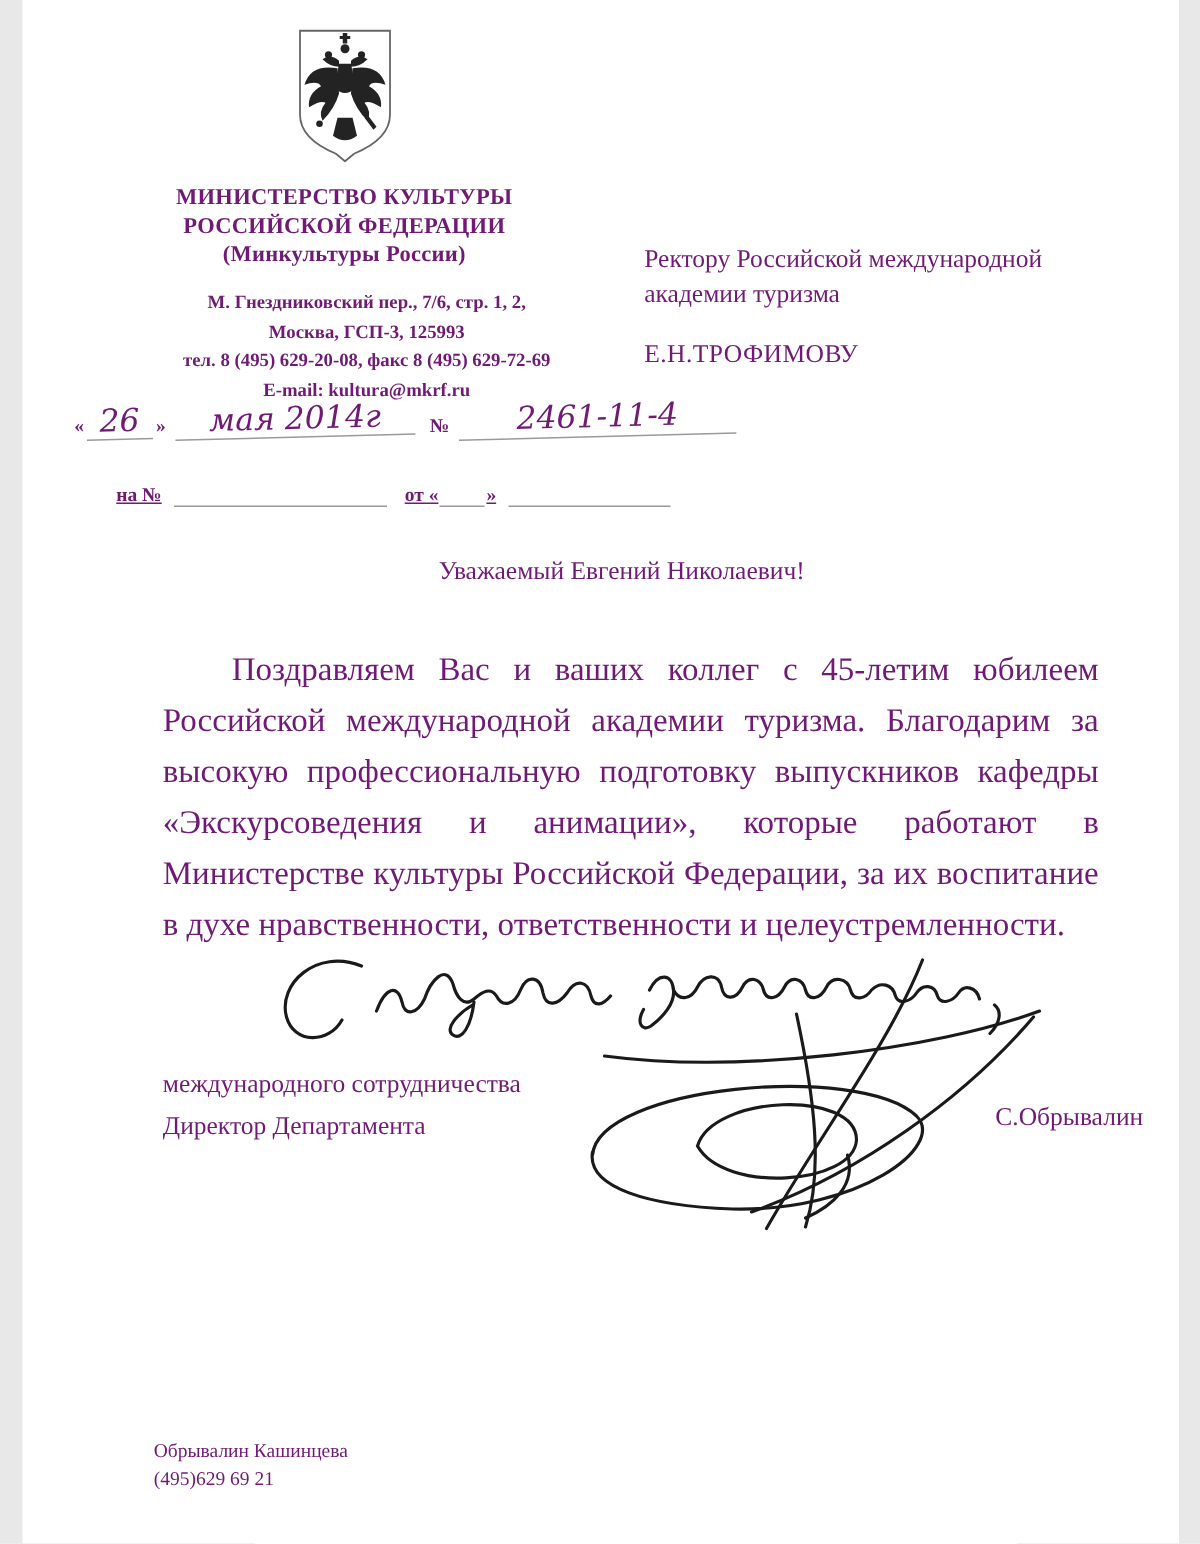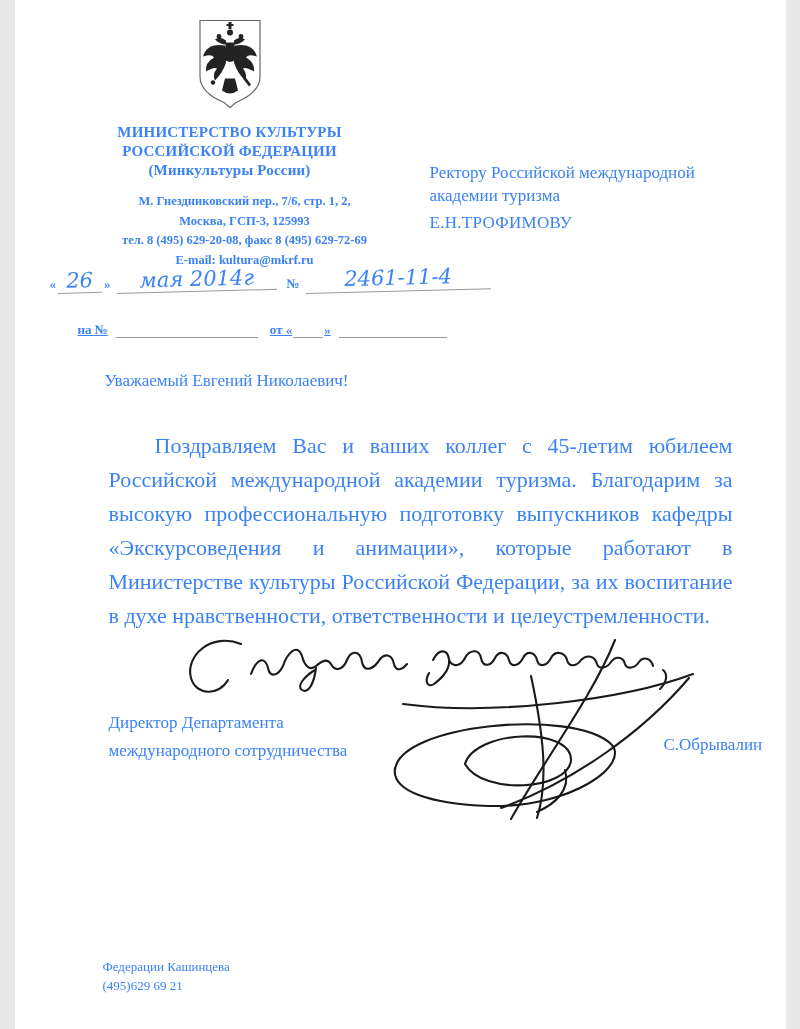--- a/index.html
+++ b/index.html
@@ -2,21 +2,21 @@
 <html lang="ru"><head>
 <meta charset="utf-8">
 <style>
   html,body{margin:0;padding:0;background:#e8e8e8;}
   .page{
     position:relative;
     width:771px;height:1029px;
     margin:0 auto;
     background:#ffffff;
     font-family:"Liberation Serif","DejaVu Serif",serif;
-    color:#3b82f6;
+    color:#701a75;
     overflow:hidden;
   }
   
   .crest{position:absolute;left:180px;top:16px;width:70px;height:96px;}
   .ministry{
     position:absolute;left:55px;top:123px;width:320px;
     text-align:center;font-weight:bold;font-size:15px;line-height:19px;
     letter-spacing:.2px;
   }
   .address{
@@ -44,25 +44,25 @@
     font-size:13px;font-weight:bold;text-decoration:underline;
   }
   .ref-line .gap1{min-width:142px;margin:0 12px 0 8px;height:16px;}
   .ref-line .gap2{min-width:30px;margin:0 1px;height:16px;}
   .ref-line .gap3{min-width:108px;margin-left:8px;height:16px;}
   
   .recipient{
     position:absolute;left:415px;top:161px;width:340px;
     font-size:17px;line-height:23px;
   }
-  .recipient .name{margin-top:4px;letter-spacing:.3px;}
+  .recipient .name{margin-top:17px;letter-spacing:.3px;}
   
   .salutation{
     position:absolute;left:90px;top:371px;width:620px;
-    font-size:17px;
+    text-align:center;font-size:17px;
   }
   .body-text{
     position:absolute;left:94px;top:429px;width:624px;
     font-size:22px;line-height:34px;text-align:justify;font-family:Liberation Serif, serif;
   }
   .body-text p{margin:0;text-indent:46px;}
   
   .signoff-svg{position:absolute;left:88px;top:612px;width:625px;height:215px;}
   .director{
     position:absolute;left:94px;top:709px;
@@ -167,23 +167,23 @@
 
         <path d="M512,28 C490,84 440,150 408,207"></path>
         <path d="M428,64 C440,120 446,168 434,206"></path>
         <path d="M398,196 C470,170 540,120 586,66"></path>
         <path d="M434,200 C452,192 468,178 462,158"></path>
       </g>
     </svg>
   </div>
 
   <div class="director">
+    <div>международного сотрудничества</div>
     <div>Директор Департамента</div>
-    <div>международного сотрудничества</div>
   </div>
   <div class="signer">С.Обрывалин</div>
 
   <div class="footer">
-    <div>Федерации Кашинцева</div>
+    <div>Обрывалин Кашинцева</div>
     <div>(495)629 69 21</div>
   </div>
 
 </div>
 
 </body></html>

